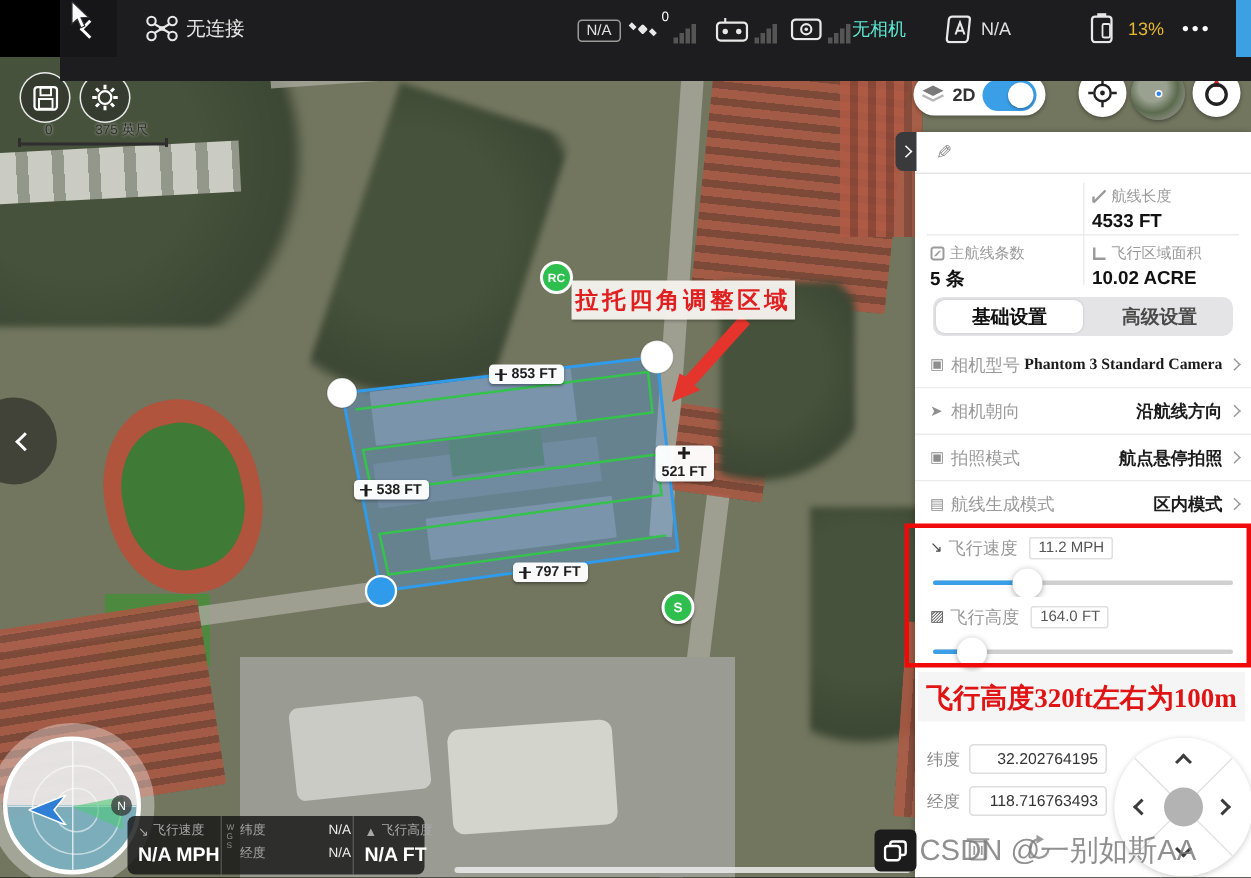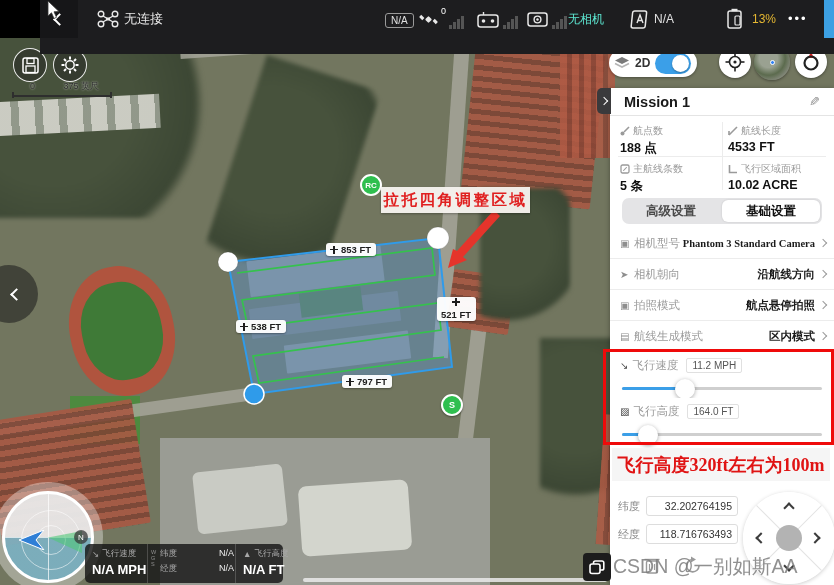--- a/index.html
+++ b/index.html
@@ -343,37 +343,26 @@
     </div>
   </div>
   <div id="home-indicator" class="abs"></div>
 
   <div id="panel" class="abs"></div>
   <div id="panel-tab" class="abs">
       <span class="chev right"></span>
     </div>
 
   <div id="mission-header" class="abs">
-    <span id="mission-title">Mission 1</span>
     <span id="edit-icon">✎</span>
   </div>
 
   <div id="stats-grid" class="abs">
     <div class="vdiv"></div>
       <div class="hdiv"></div>
-    <div class="stat-cell" style="left:10px;top:8px;">
-      <div class="stat-label">
-          <svg width="10" height="10" viewBox="0 0 10 10">
-            <circle cx="2.5" cy="7.5" r="2" fill="#9a9a9a"></circle>
-            <line x1="4" y1="6" x2="9" y2="1" stroke="#9a9a9a" stroke-width="1.6"></line>
-          </svg>
-          <span>航点数</span>
-        </div>
-      <div class="stat-value">188 点</div>
-    </div>
     <div class="stat-cell" style="left:118px;top:8px;">
       <div class="stat-label">
           <svg width="10" height="10" viewBox="0 0 10 10">
             <line x1="1" y1="9" x2="9" y2="1" stroke="#9a9a9a" stroke-width="1.6"></line>
             <line x1="1" y1="5" x2="1" y2="9" stroke="#9a9a9a" stroke-width="1.6"></line>
           </svg>
           <span>航线长度</span>
         </div>
       <div class="stat-value">4533 FT</div>
     </div>
@@ -393,25 +382,25 @@
             <path d="M1.5,1 L1.5,8.5 L9,8.5" fill="none" stroke="#9a9a9a" stroke-width="1.6"></path>
           </svg>
           <span>飞行区域面积</span>
         </div>
       <div class="stat-value">10.02 ACRE</div>
 
     </div>
   </div>
 
   <div id="tabbar" class="abs">
+    <div class="tab sel">
+        <span>基础设置</span>
+      </div>
     <div class="tab">
         <span>高级设置</span>
-      </div>
-    <div class="tab sel">
-        <span>基础设置</span>
       </div>
   </div>
 
   <div class="set-row" style="top:228px;">
     <span class="set-icon">▣</span>
     <span class="set-label">相机型号</span>
     <span class="set-value" style="font-size:10.5px;">Phantom 3 Standard Camera</span>
     <span class="chev right"></span>
   </div>
   <div class="set-row" style="top:259px;">

